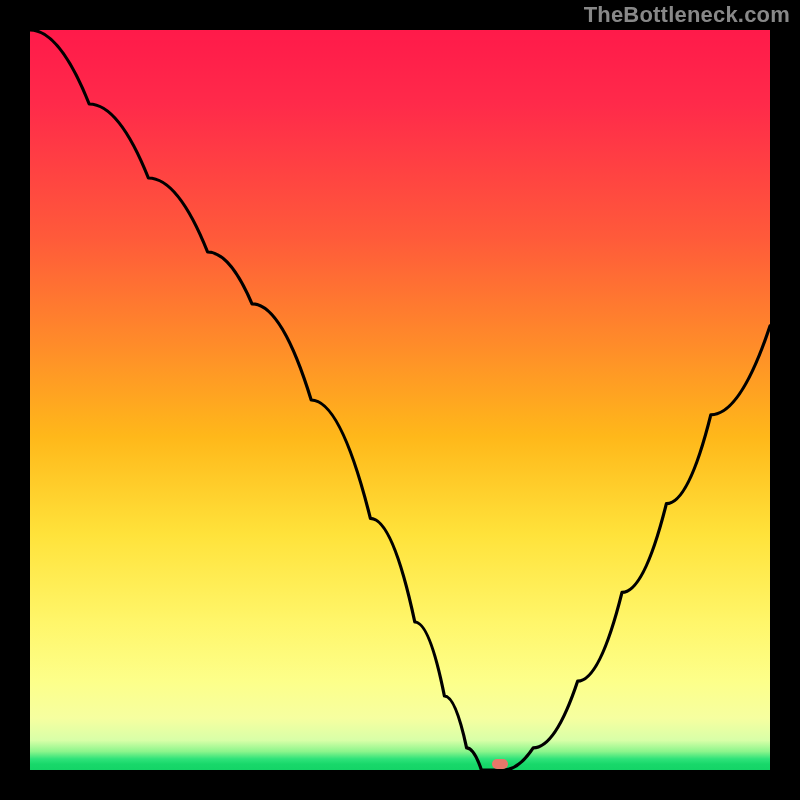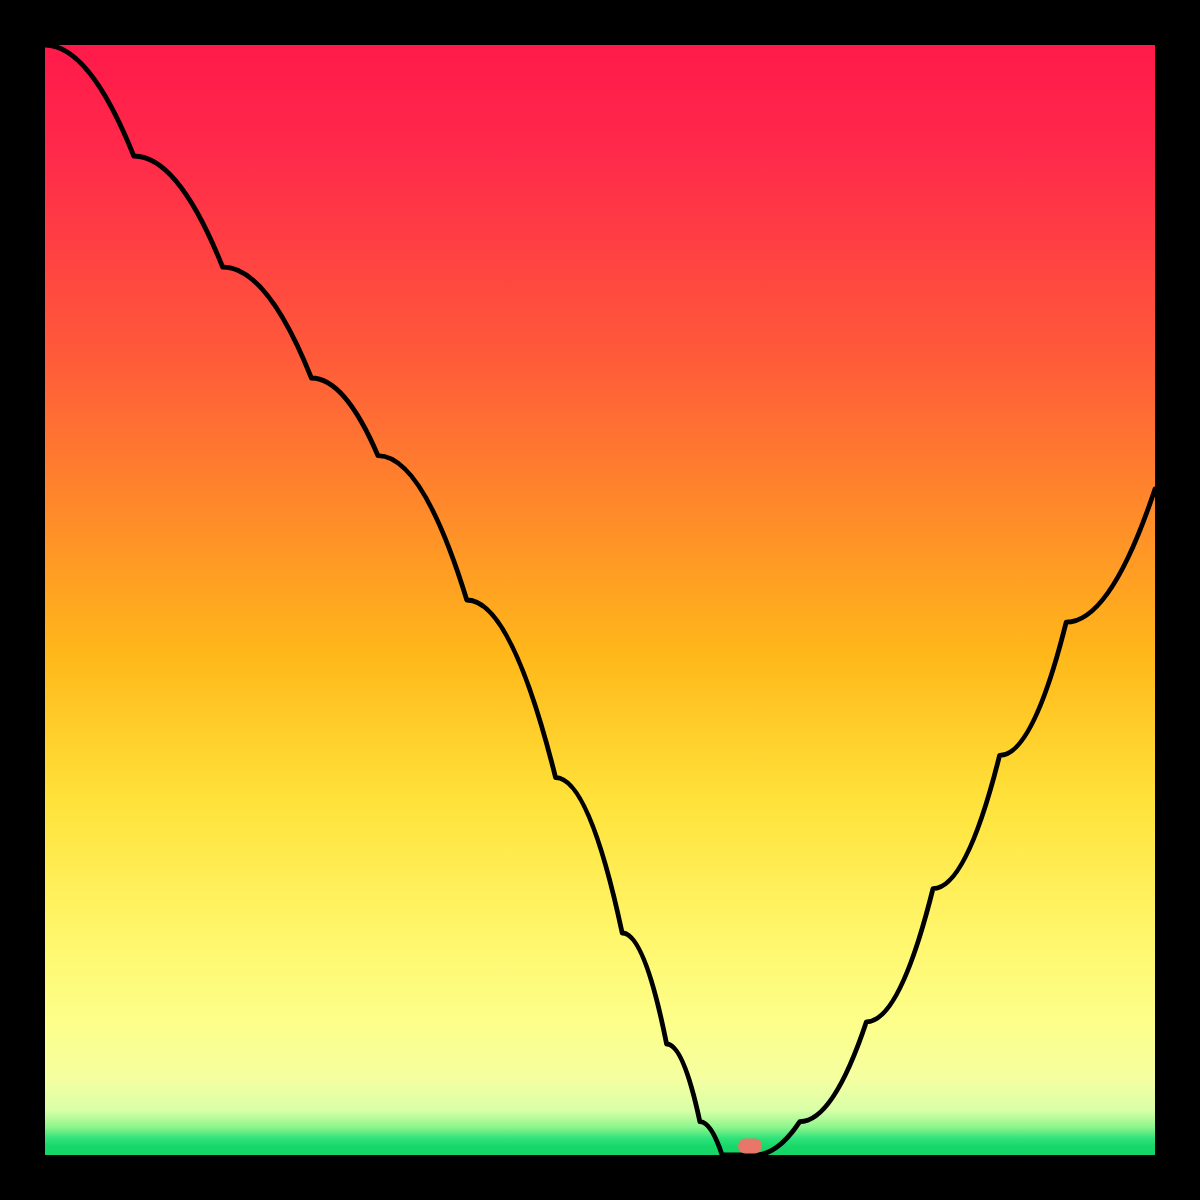--- a/index.html
+++ b/index.html
@@ -74,20 +74,21 @@
     border-radius: 5px;
     background: #e8776a;
     z-index: 6;
     transform: translate(-50%, -50%);
   }
 </style>
 </head>
 <body>
 
 <div class="frame">
+  <div class="watermark">TheBottleneck.com</div>
 
   <div class="plot-area">
     <div class="gradient"></div>
 
     <svg class="curve" viewBox="0 0 740 740" preserveAspectRatio="none">
       <path id="curve-path" fill="none" stroke="#000" stroke-width="3.2" stroke-linecap="round" stroke-linejoin="round" d="M 0.0 0.0 Q 29.6 0.0 59.2 74.0 Q 88.8 74.0 118.4 148.0 Q 148.0 148.0 177.6 222.0 Q 199.8 222.0 222.0 273.8 Q 251.6 273.8 281.2 370.0 Q 310.8 370.0 340.4 488.4 Q 362.6 488.4 384.8 592.0 Q 399.6 592.0 414.4 666.0 Q 425.5 666.0 436.6 717.8 Q 444.0 717.8 451.4 740.0 Q 462.5 740.0 473.6 740.0 Q 488.4 740.0 503.2 717.8 Q 525.4 717.8 547.6 651.2 Q 569.8 651.2 592.0 562.4 Q 614.2 562.4 636.4 473.6 Q 658.6 473.6 680.8 384.8 Q 710.4 384.8 740.0 296.0"></path>
     </svg>
 
     <div class="marker" id="opt-marker" style="left: 469.9px; top: 734.08px;"></div>
   </div>

